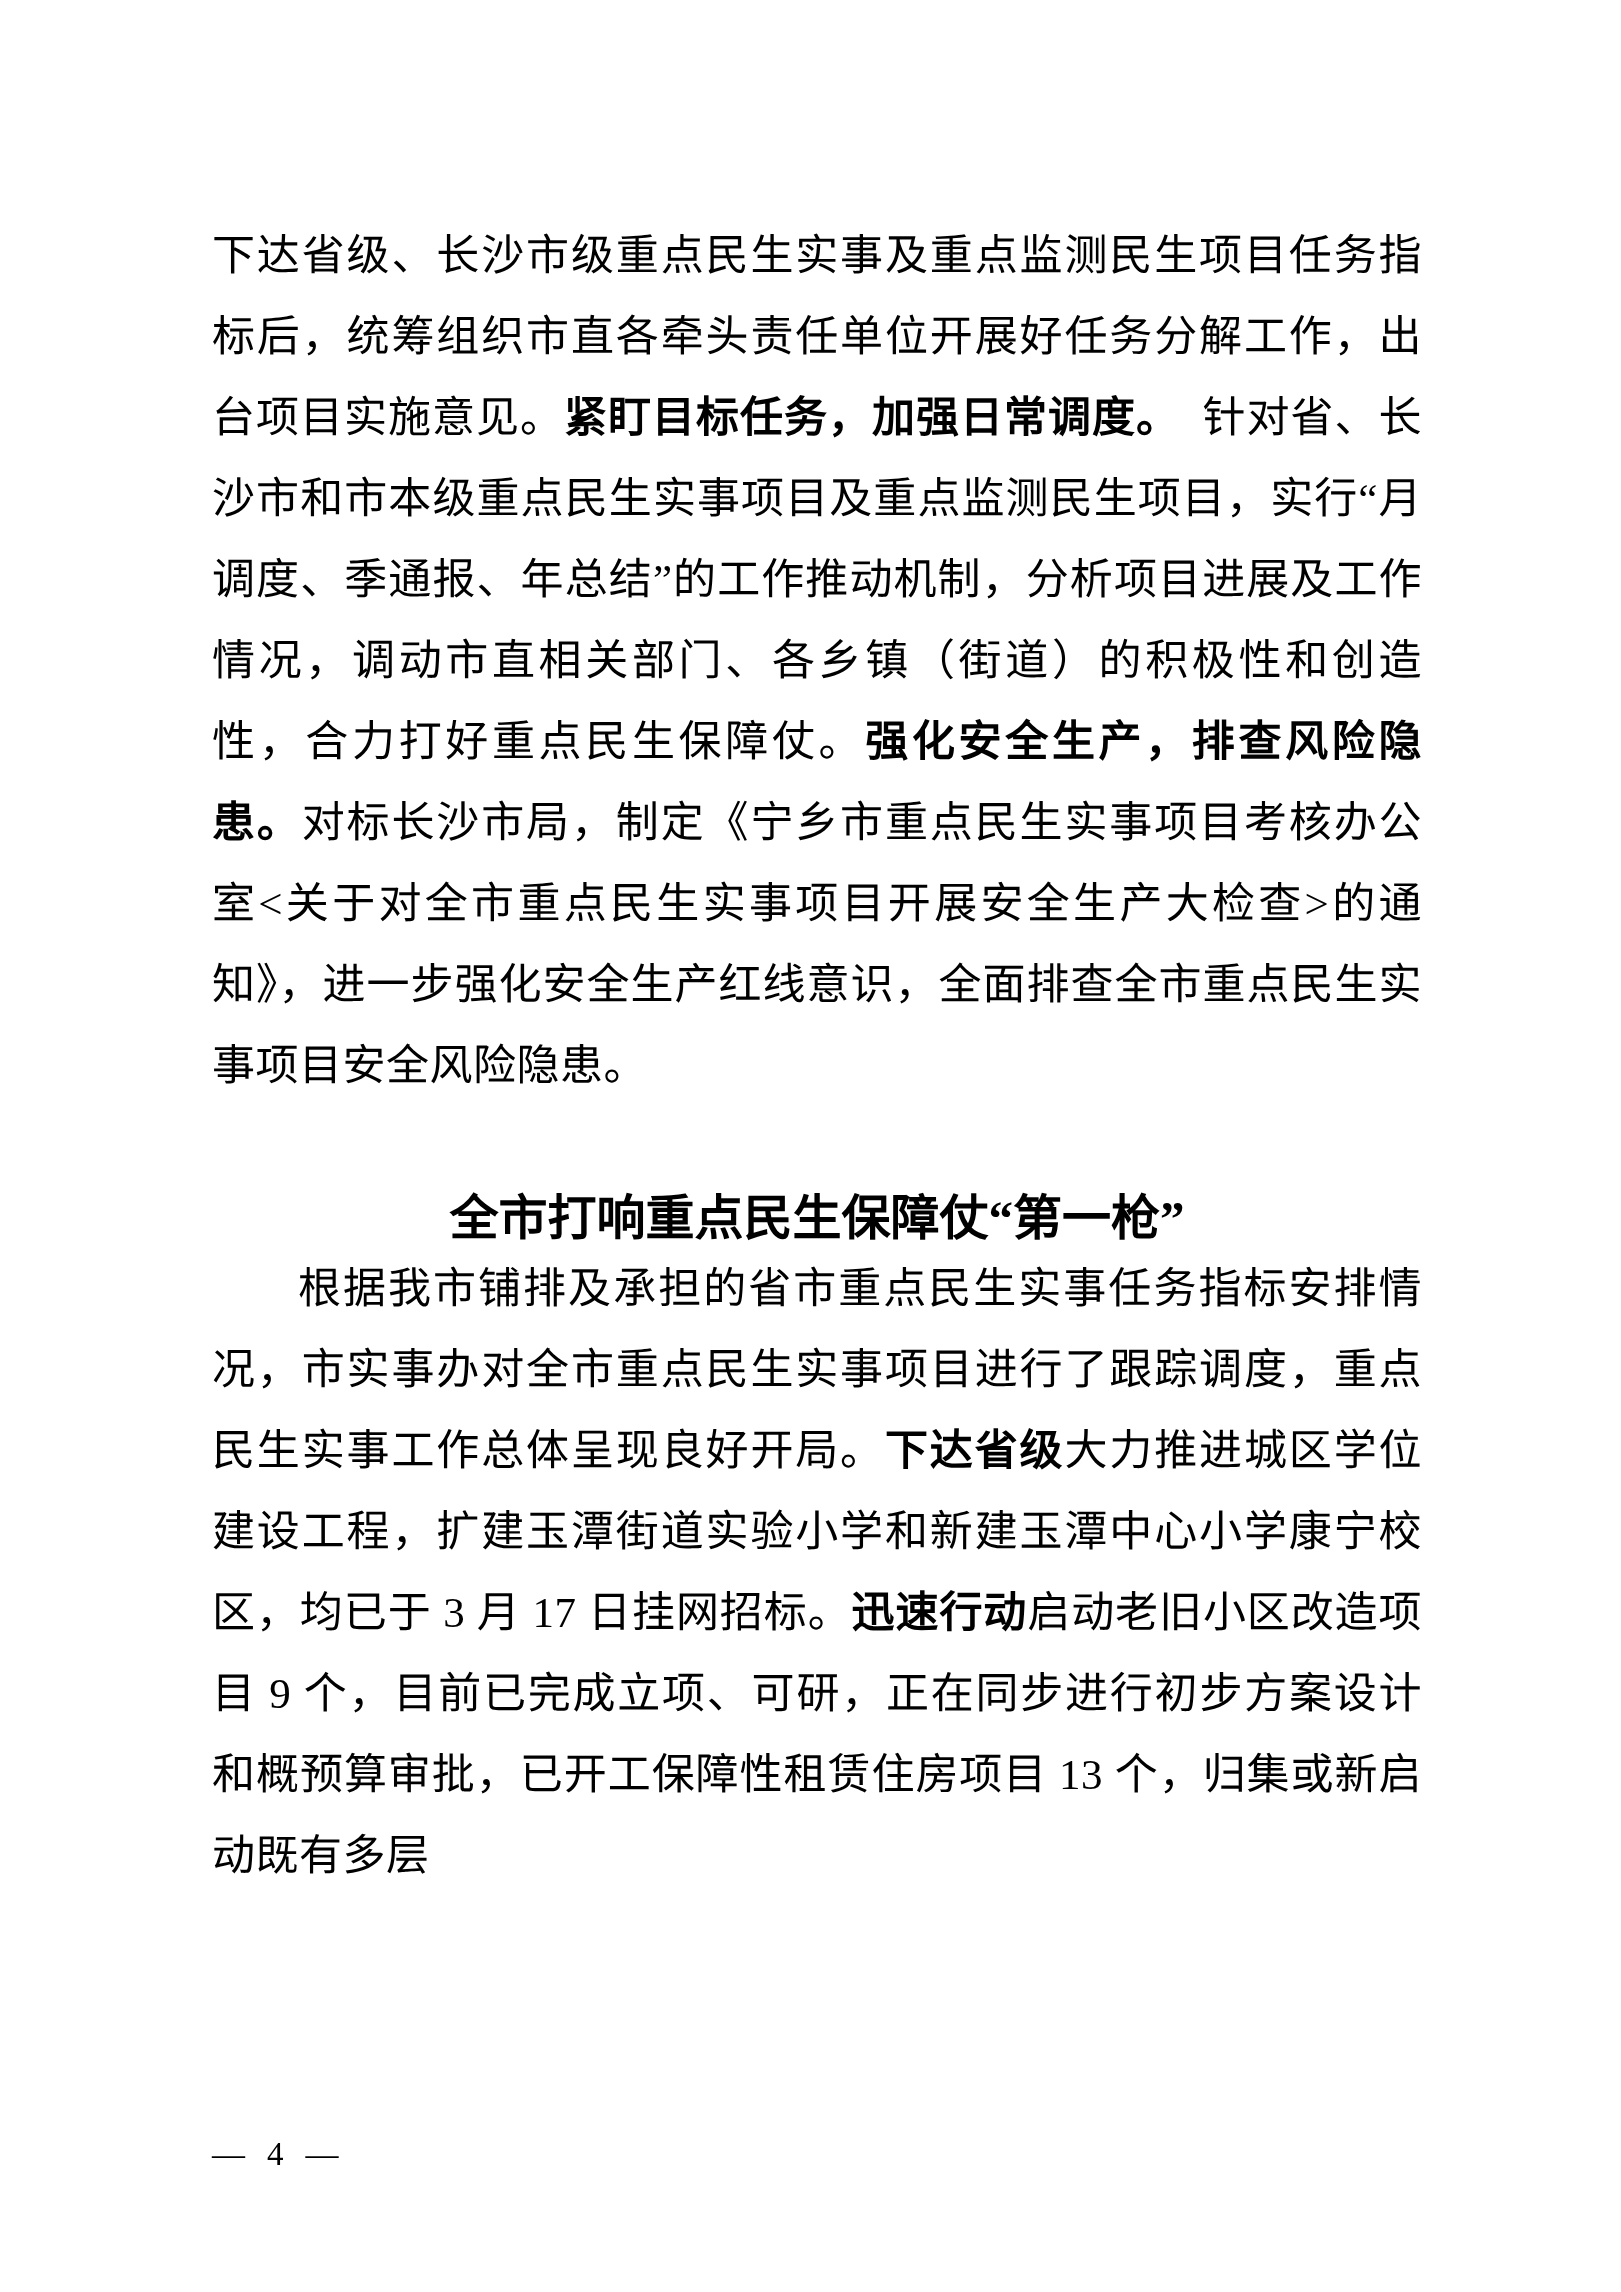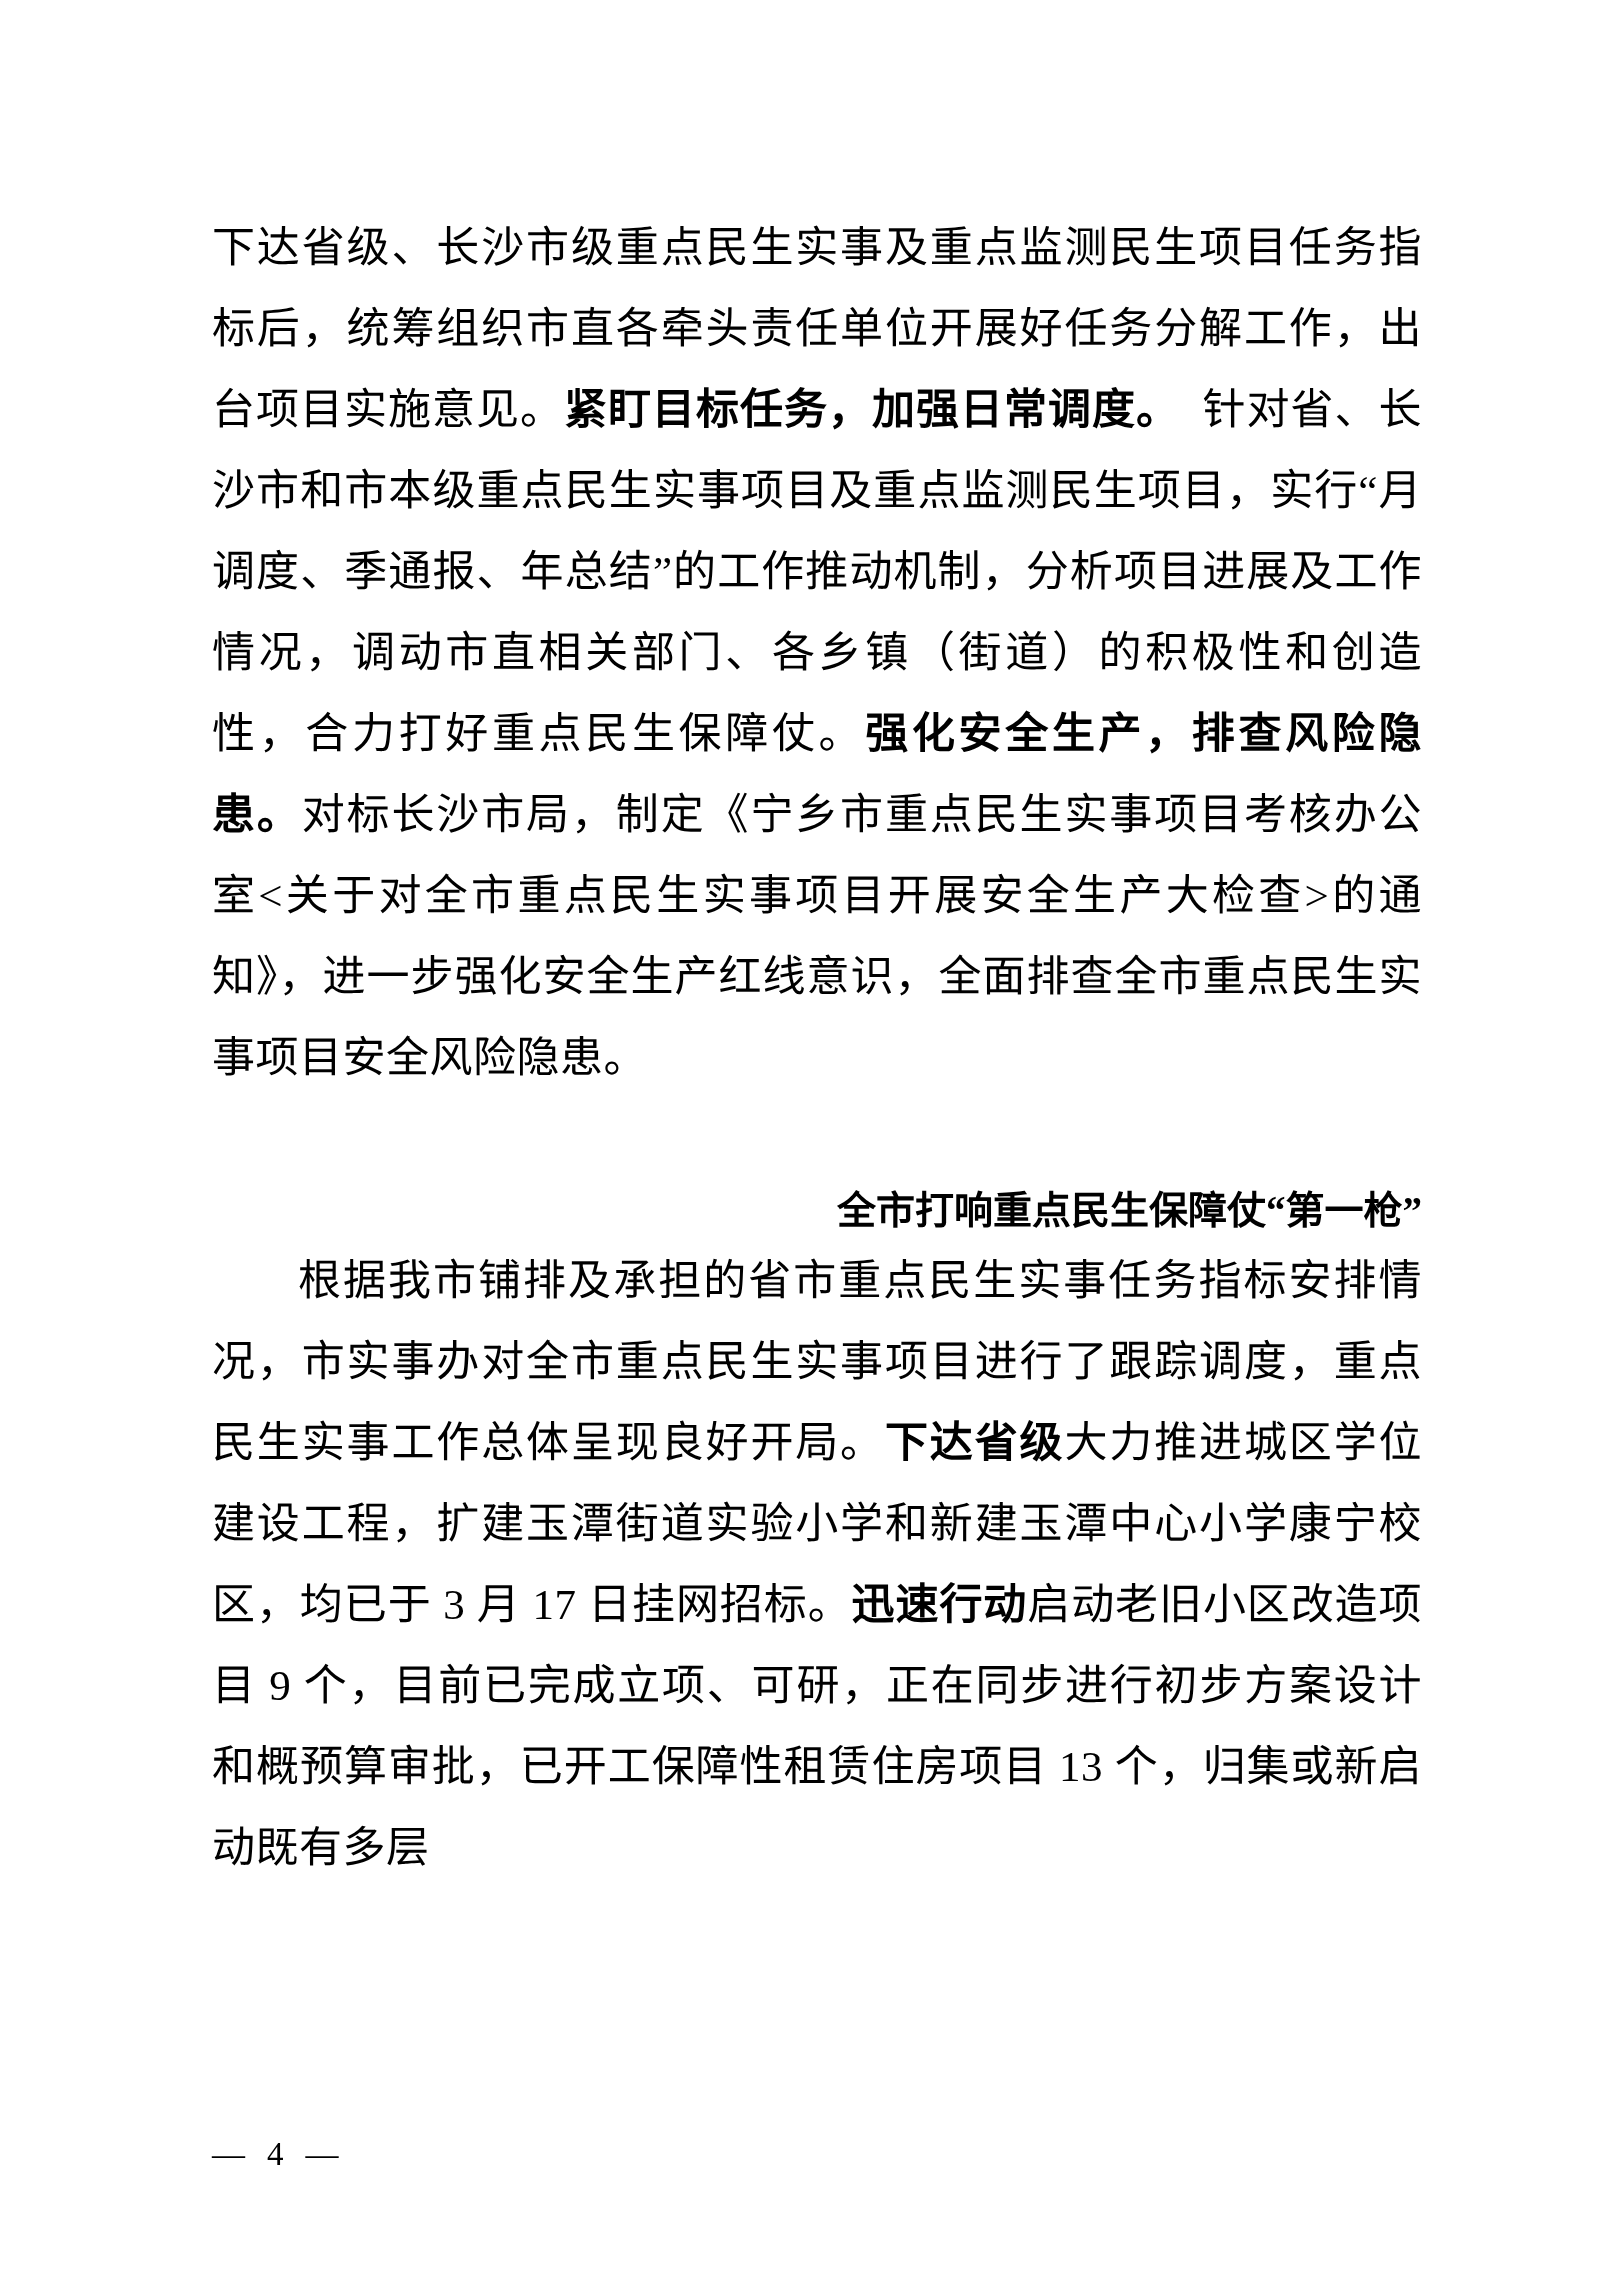--- a/index.html
+++ b/index.html
@@ -12,21 +12,21 @@
     width: 1621px;
     height: 2293px;
     background: #ffffff;
     overflow: hidden;
     color: #000000;
     font-family: "Liberation Serif", "DejaVu Serif", serif;
   }
   .content {
     position: absolute;
     left: 212px;
-    top: 207px;
+    top: 215px;
     width: 1210px;
   }
   .para {
     margin: 0;
     font-size: 43px;
     line-height: 81px;
     text-align: justify;
     text-justify: inter-ideograph;
     letter-spacing: 0.5px;
     word-break: normal;
@@ -34,24 +34,24 @@
   }
   .para.indent {
     text-indent: 2em;
   }
   .bold-run {
     font-weight: 700;
     font-family: "Liberation Sans", "DejaVu Sans", sans-serif;
   }
   .doc-heading {
     margin: 83px 0 0 0;
-    font-size: 39px;
+    font-size: 49px;
     line-height: 59px;
     font-weight: 700;
-    text-align: right;
+    text-align: center;
     font-family: "Liberation Serif", "DejaVu Serif", serif;
   }
   .para.after-heading {
     margin-top: 106px;
   }
   .footer {
     position: absolute;
     left: 212px;
     top: 2135px;
     font-size: 33px;

